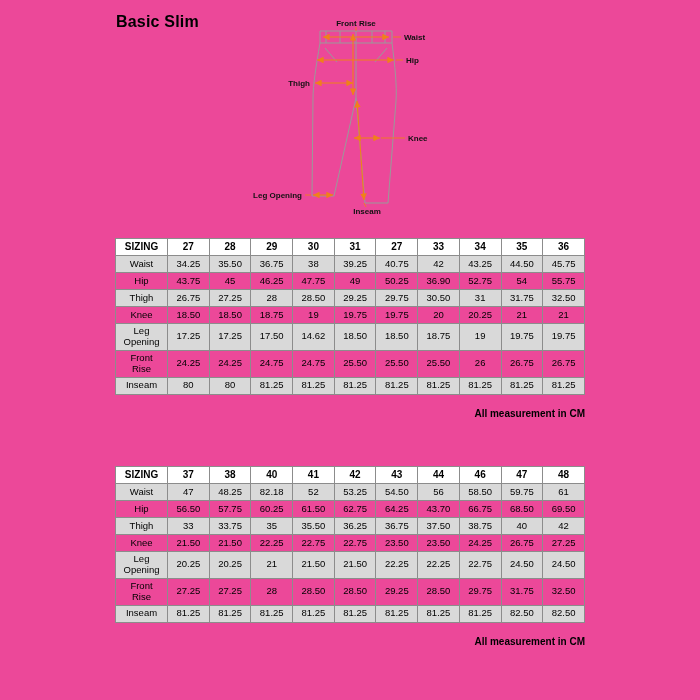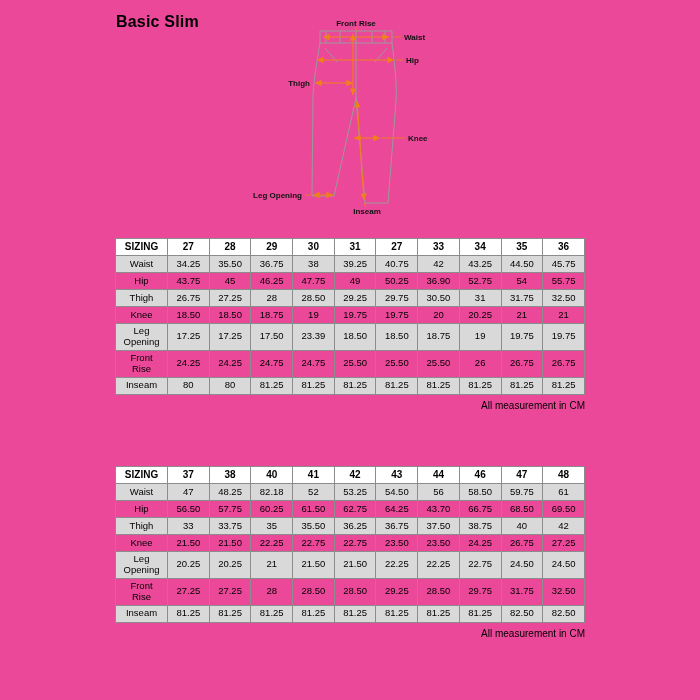--- a/index.html
+++ b/index.html
@@ -32,21 +32,21 @@
     border: 1px solid #8c8c8c;
     text-align: center; vertical-align: middle;
     font-size: 9.5px; font-weight: 400;
     padding: 2px 1px; height: 17px; line-height: 1.15;
     background-clip: padding-box;
   }
   .size-table thead th { font-weight: 700; font-size: 10px; background: #fff; }
   .size-table tbody th { font-weight: 400; padding: 2px 7px; }
   .size-table tbody tr.shaded th, .size-table tbody tr.shaded td { background: #d9d9d9; }
 
-  .note { text-align: right; font-size: 10px; font-weight: 400; margin-top: 5px; }
+  .note { text-align: right; font-size: 10px; font-weight: 700; margin-top: 13px; }
 </style>
 </head>
 <body>
 
 <div class="page">
 
   <div class="page-title">Basic Slim</div>
 
   <div class="diagram">
     <svg width="200" height="214" viewBox="0 0 200 214">
@@ -186,21 +186,21 @@
             <td>20</td>
             <td>20.25</td>
             <td>21</td>
             <td>21</td>
           </tr>
           <tr class="shaded">
             <th>Leg Opening</th>
             <td>17.25</td>
             <td>17.25</td>
             <td>17.50</td>
-            <td>23.39</td>
+            <td>14.62</td>
             <td>18.50</td>
             <td>18.50</td>
             <td>18.75</td>
             <td>19</td>
             <td>19.75</td>
             <td>19.75</td>
           </tr>
           <tr>
             <th>Front Rise</th>
             <td>24.25</td>

